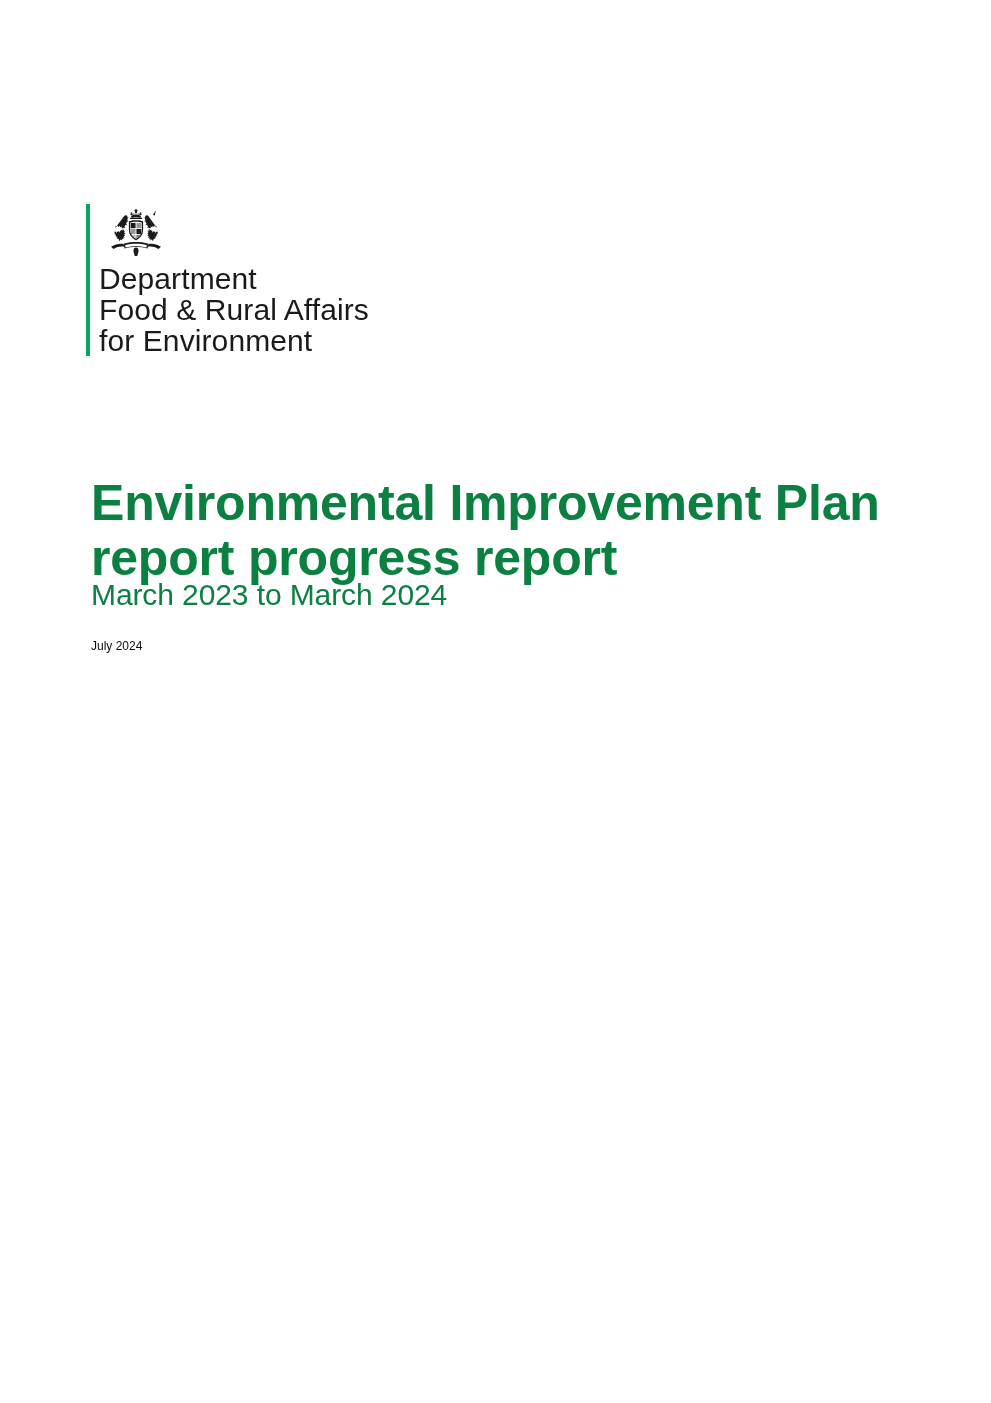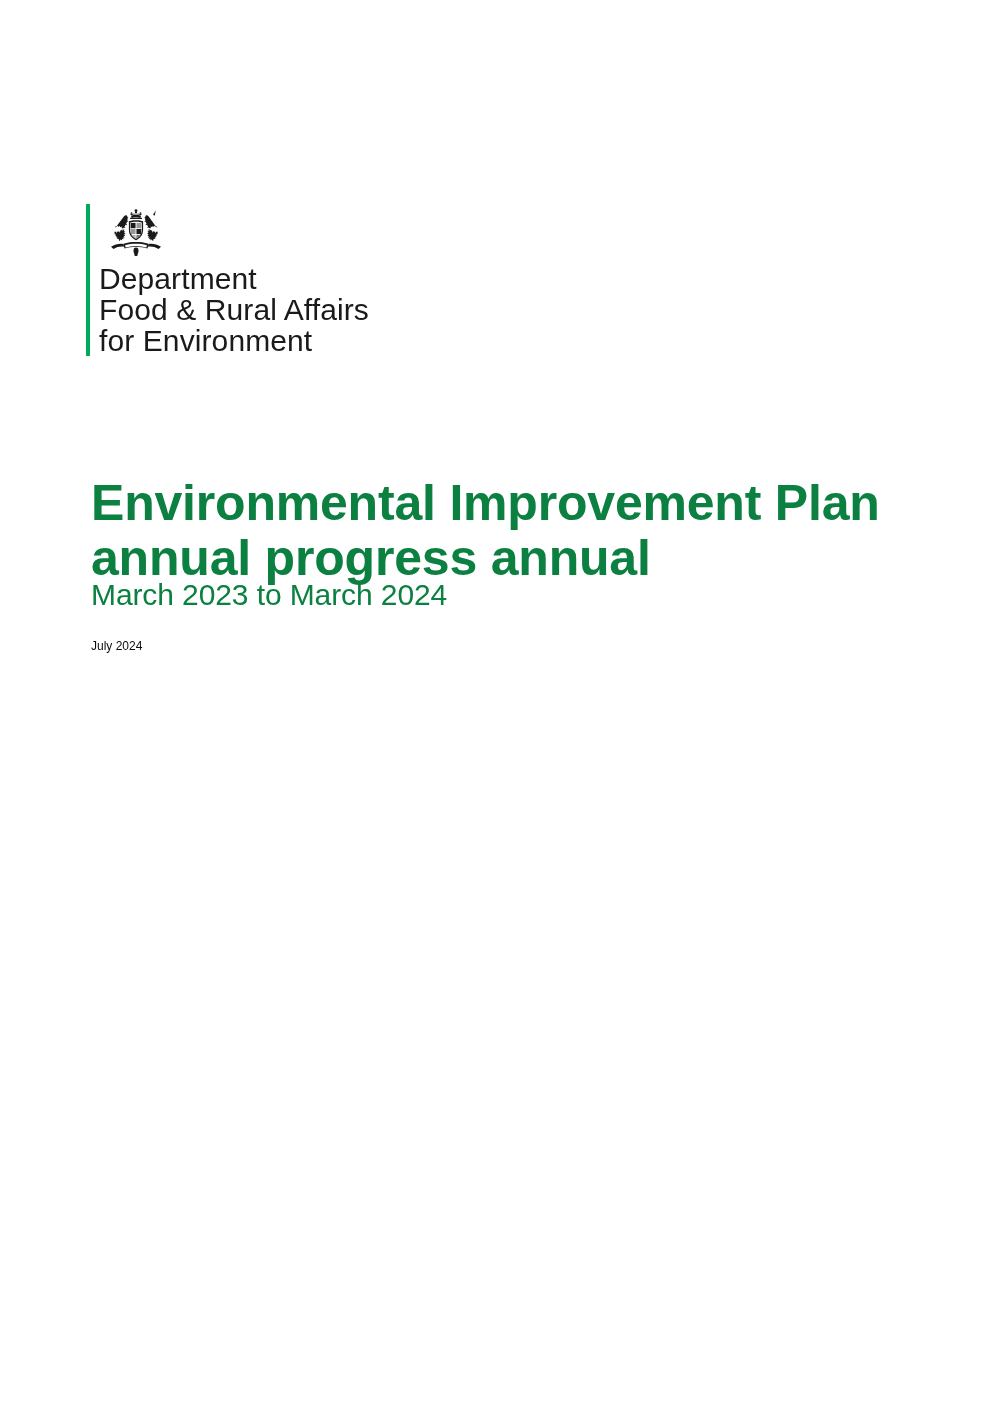--- a/index.html
+++ b/index.html
@@ -140,20 +140,20 @@
       <div class="logo-text">
         <span>Department</span>
         <span>Food &amp; Rural Affairs</span>
         <span>for Environment</span>
       </div>
     </div>
   </div>
 
   <h1 class="title">
     <span>Environmental Improvement Plan</span>
-    <span>annual progress annual</span>
+    <span>report progress report</span>
   </h1>
 
   <div class="subtitle">March 2023 to March 2024</div>
 
   <div class="pubdate">July 2024</div>
 
 </div>
 
 </body></html>

